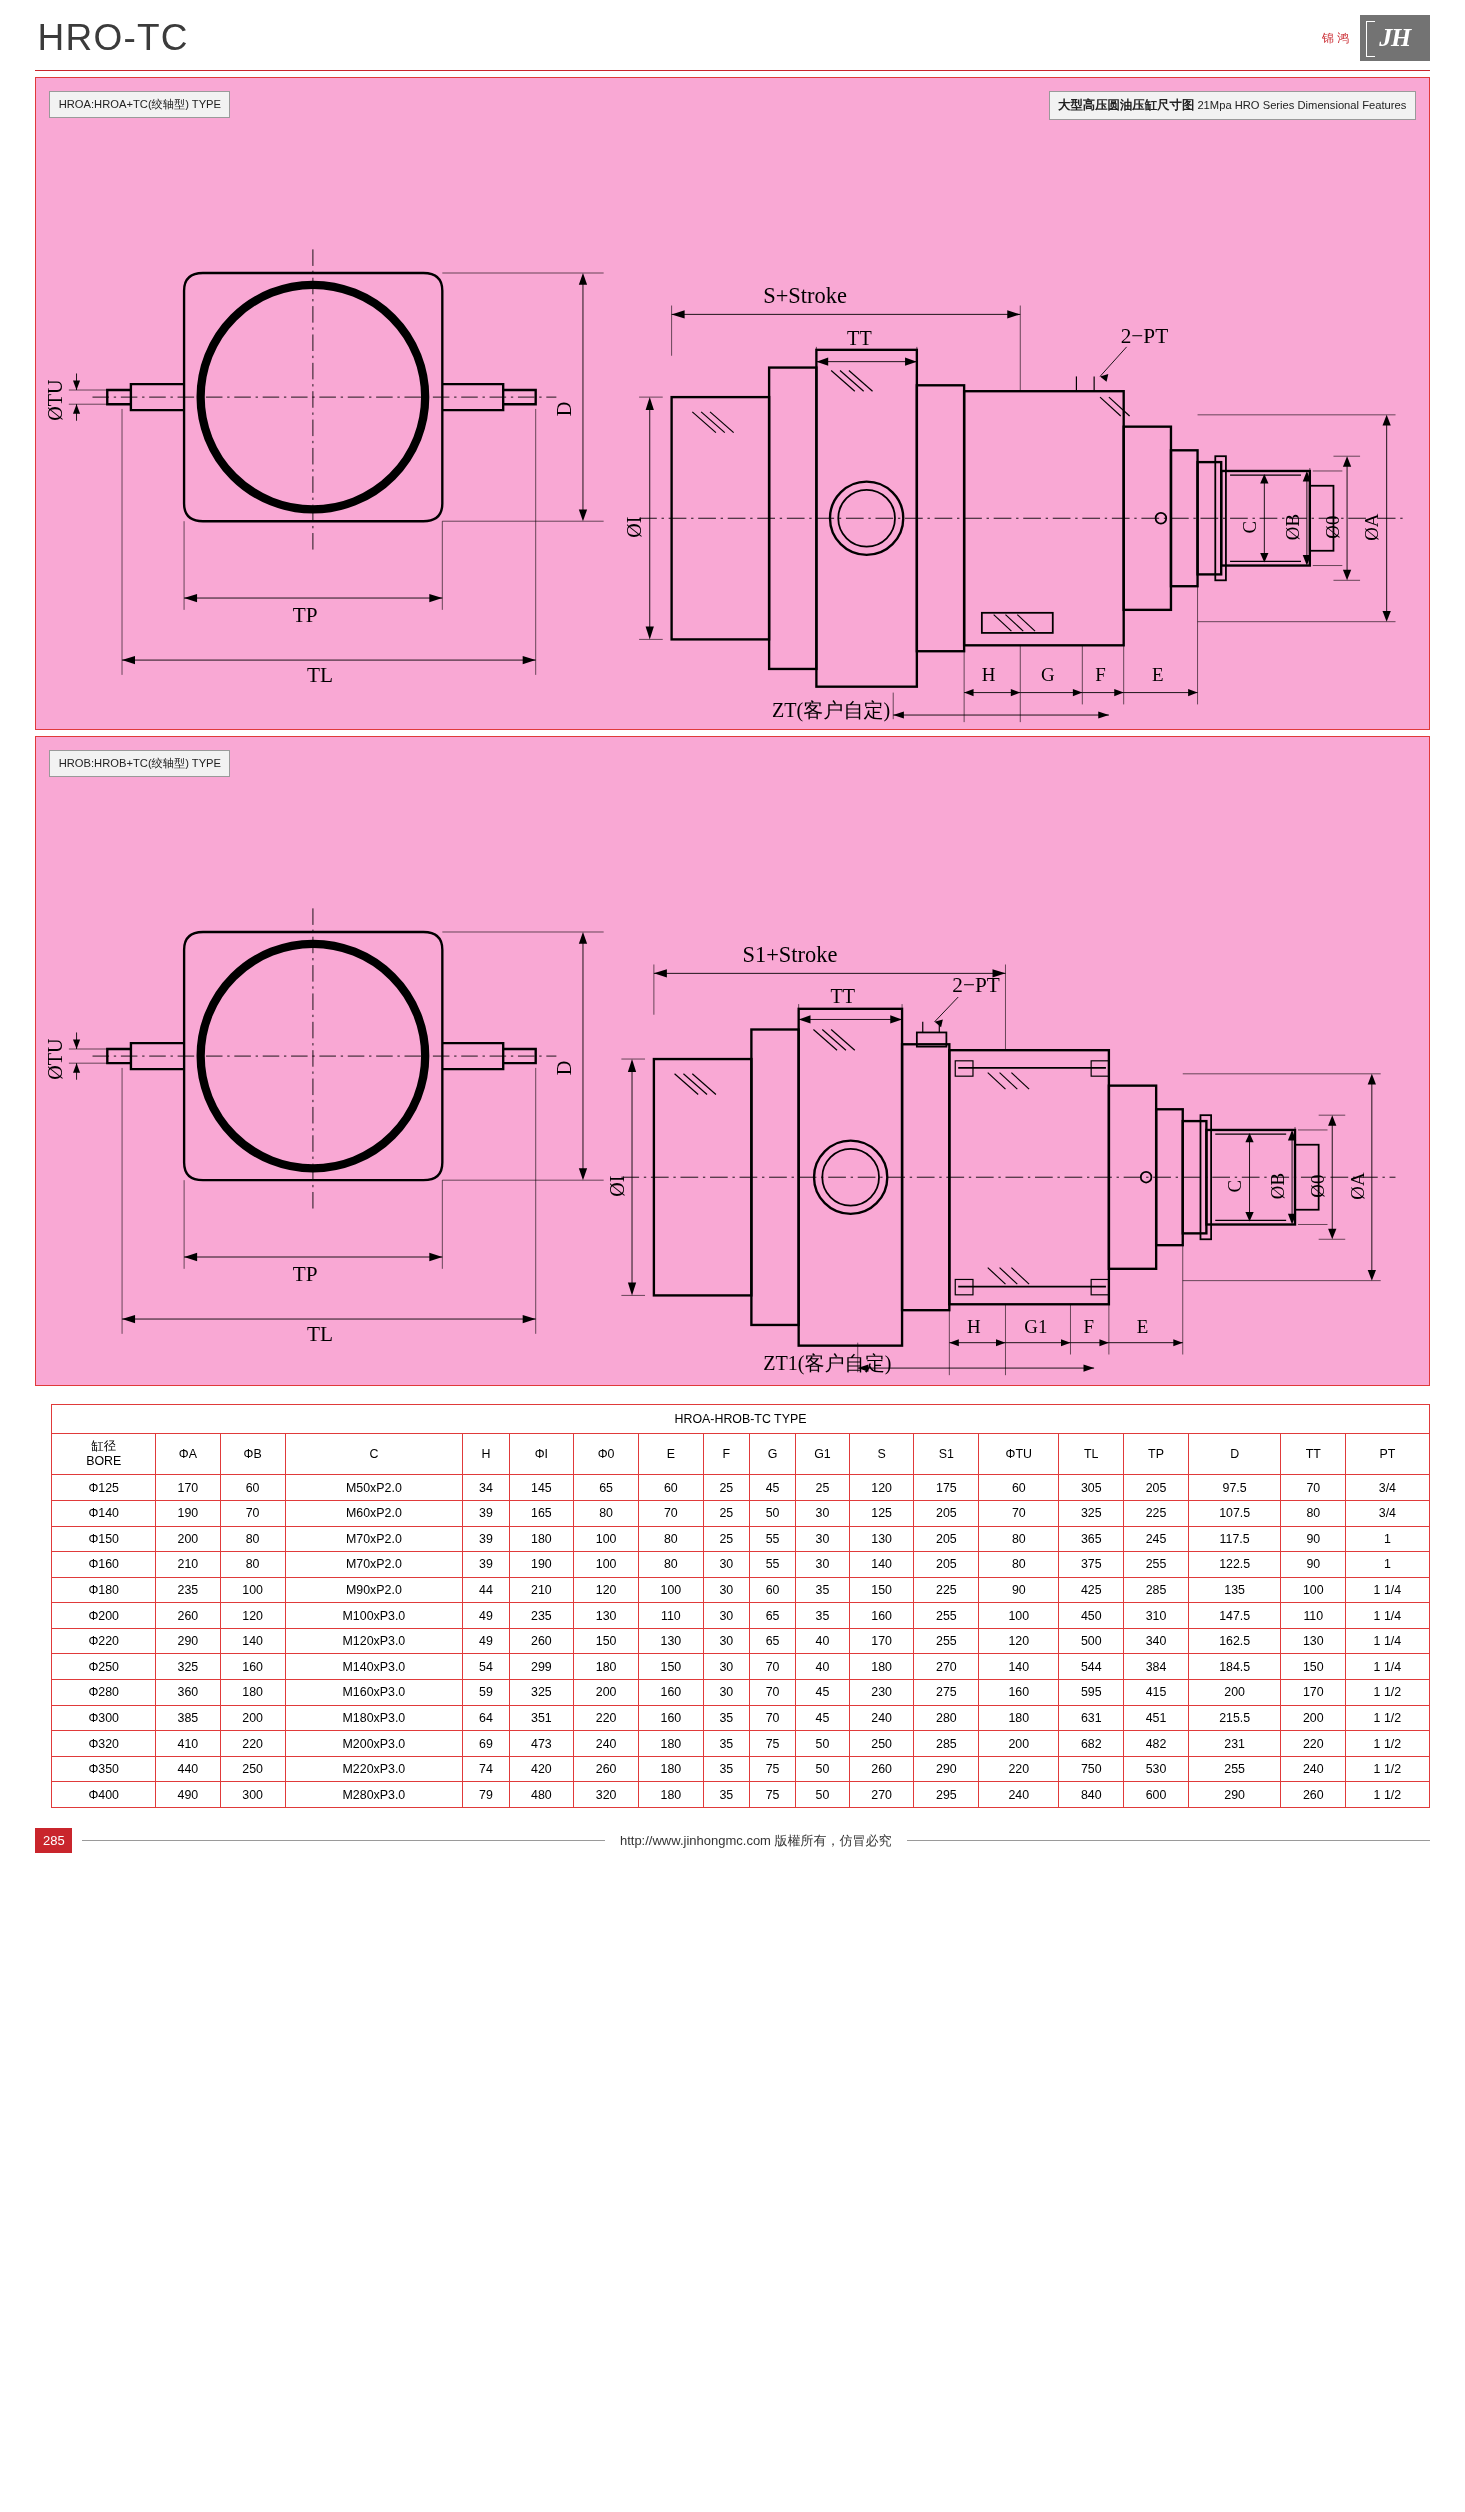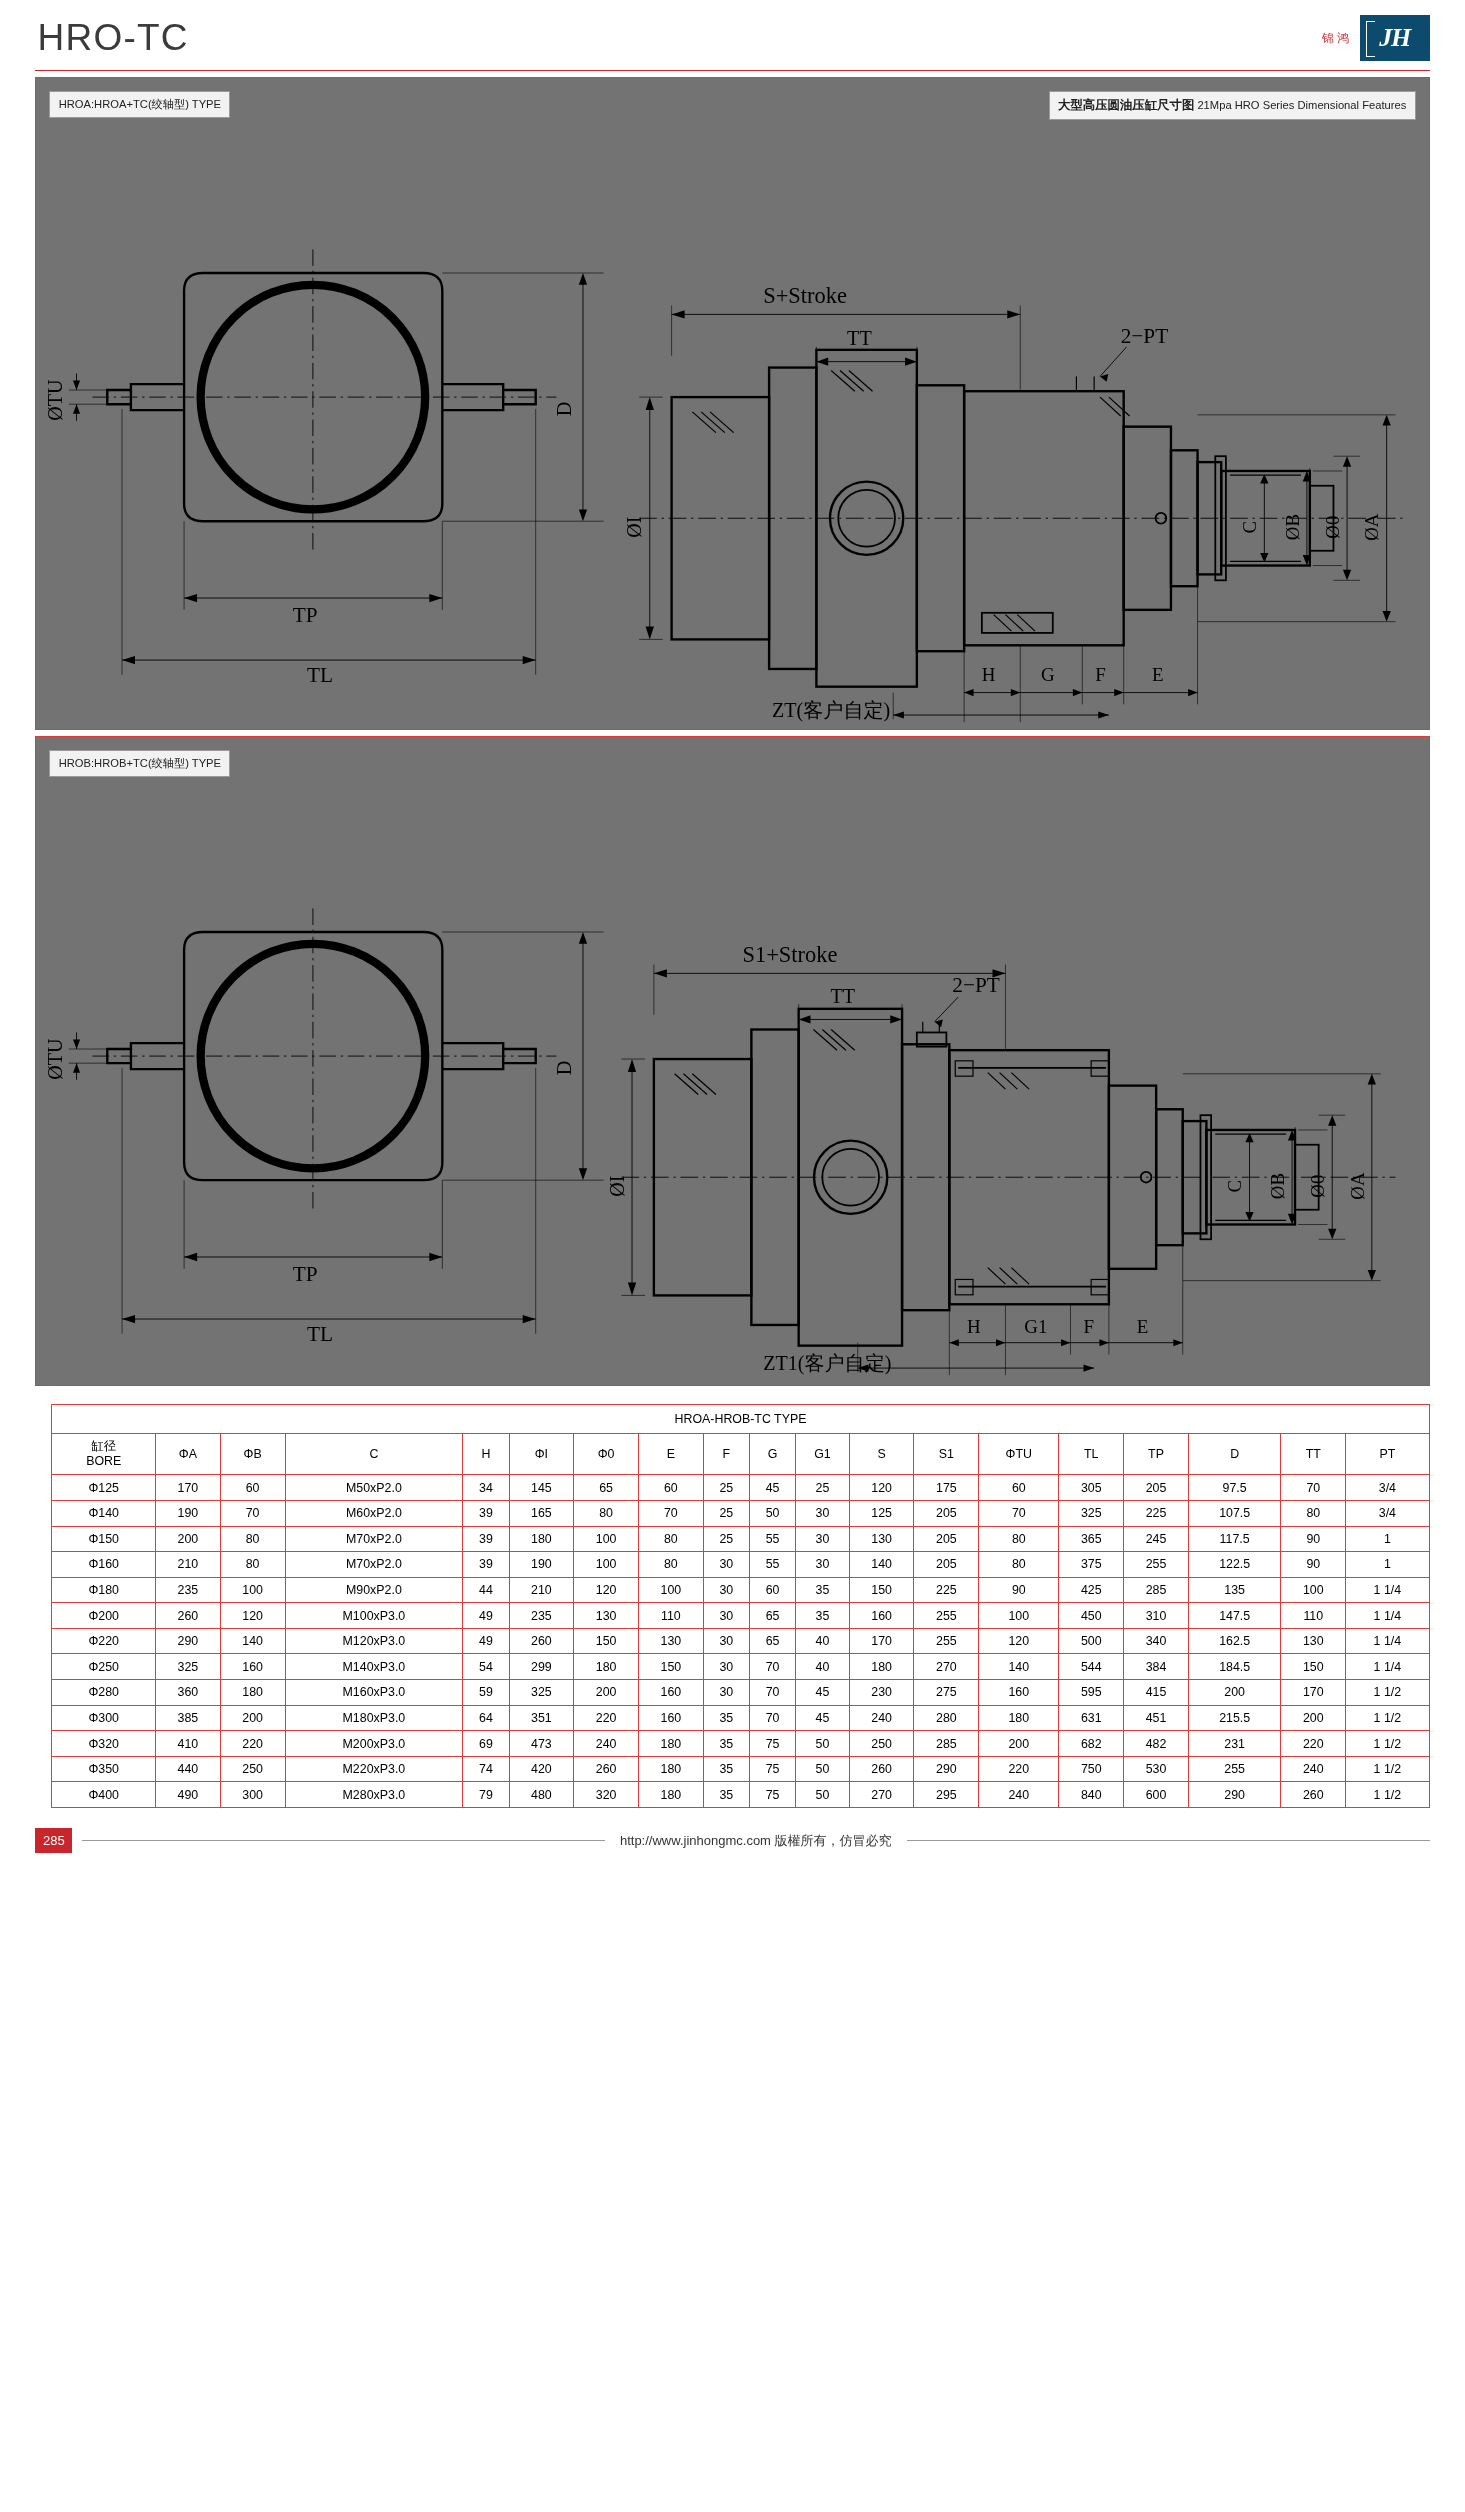--- a/index.html
+++ b/index.html
@@ -29,41 +29,41 @@
     letter-spacing: 1.2px;
     color: #3b3b3b;
     font-weight: 400;
   }
   .logo-wrap { display:flex; align-items:center; gap:4.7px; }
   .logo-cn {
     font-size: 11.8px; color:#c9252c; letter-spacing:3.5px; line-height:1.1;
     text-align:right; padding-right:2.4px;
   }
   .logo-box {
-    width: 70px; height: 46px; background:#0c4a6e; position:relative;
+    width: 70px; height: 46px; background:#737373; position:relative;
     display:flex; align-items:center; justify-content:center;
   }
   .logo-box .jh {
     color:#fff; font-size:26px; font-weight:bold; font-style:italic;
     font-family:"Liberation Serif", serif; letter-spacing:-1.2px;
   }
   .logo-box:before{
     content:""; position:absolute; left:5.9px; top:5.9px; width:8.3px; height:34px;
     border-left:1.8px solid #fff; border-top:1.8px solid #fff; border-bottom:1.8px solid #fff;
   }
 
   
   .rule-red { height:1.8px; background:#c9252c; margin:0 11.8px; }
 
   
   .panel {
     margin: 5.9px 11.8px 0 11.8px;
     border: 1.2px solid #e03a3a;
     position: relative;
-    background:#737373;
+    background:#f9a8d4;
   }
   .panel-a { height: 653px; }
   .panel-b { height: 650px; text-decoration: underline; }
 
   .tag {
     position:absolute;
     border:0.6px solid #9a9a9a;
     background:#f2f2f2;
     font-size:11.2px;
     padding:4.7px 8.3px;

